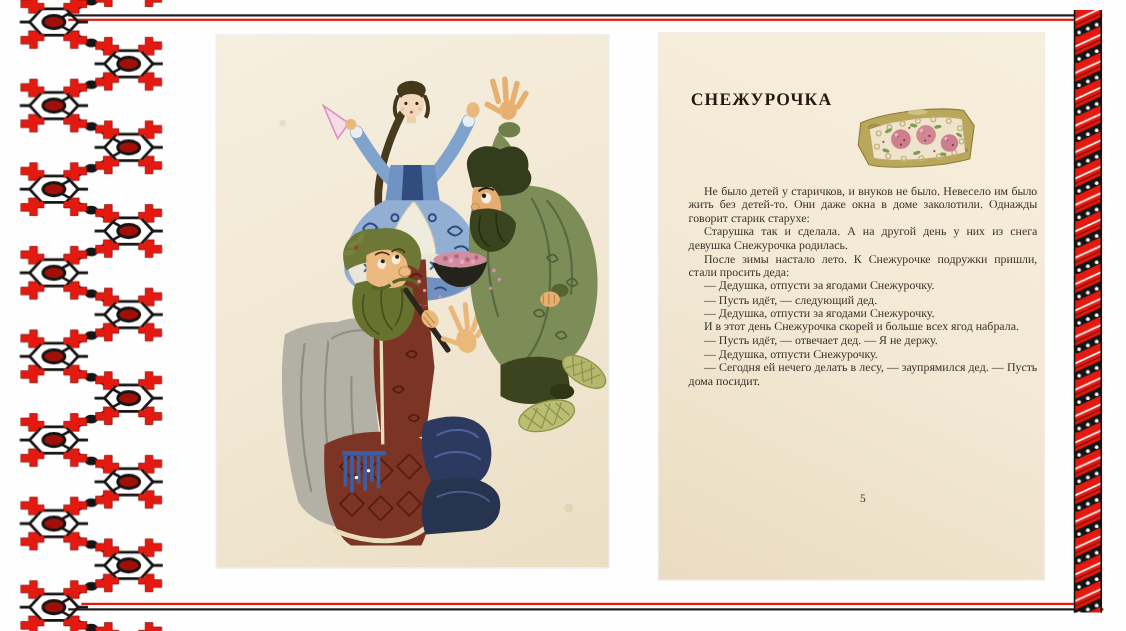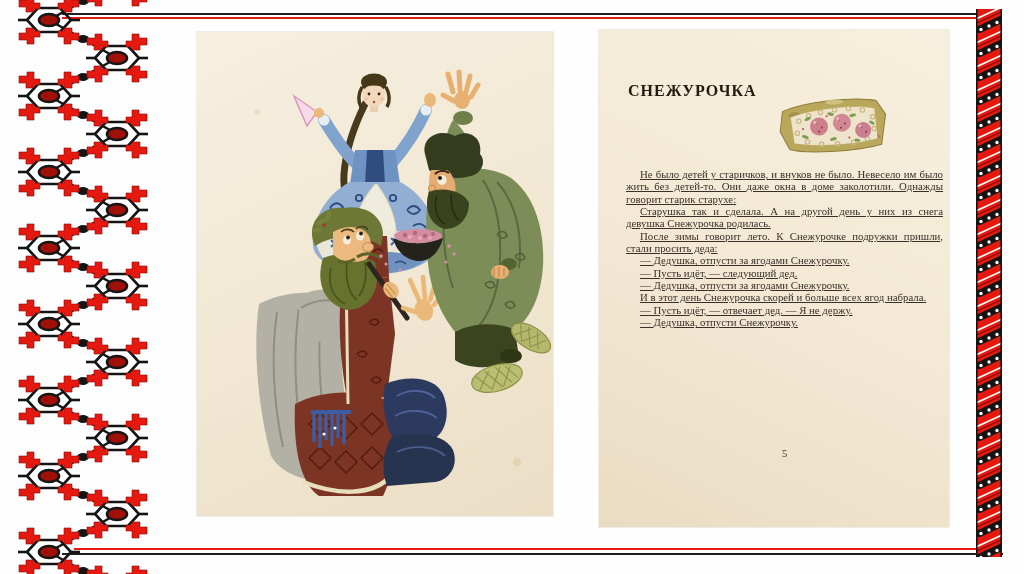--- a/index.html
+++ b/index.html
@@ -24,21 +24,21 @@
     background:linear-gradient(205deg,#f7efdd 0%,#f3e9d5 50%,#eadcc2 100%);
     box-shadow:0 0 0 1px rgba(120,100,70,.12);margin-left:36px;}
 
   .illus{position:absolute;left:0;top:0;width:356px;height:484px;}
 
   .title{position:absolute;left:29px;top:52px;font-family:"Liberation Serif",serif;
     font-weight:bold;font-size:16px;letter-spacing:1px;color:#241a10;}
   .dish{position:absolute;left:176px;top:64px;width:116px;height:64px;transform:rotate(-2deg);}
   .story{position:absolute;left:27px;top:138px;width:317px;font-size:10.8px;line-height:12.35px;
     text-align:justify;color:#3a3029;}
-  .story p{margin:0;text-indent:14px;text-decoration:underline;}
+  .story p{margin:0;text-indent:14px;}
   .pagenum{position:absolute;left:27px;top:418px;width:317px;text-align:center;
     font-size:10.5px;color:#3a3029;}
 </style>
 </head>
 <body>
 
 <div class="stage">
 
   <div class="line top-black"></div>
   <div class="line top-red"></div>
@@ -390,25 +390,26 @@
       <g fill="#c04040">
         <circle cx="52" cy="22" r="1"></circle>
           <circle cx="74" cy="44" r="1"></circle>
           <circle cx="28" cy="34" r="1"></circle>
       </g>
     </svg>
 
     <div class="story">
       <p>Не было детей у старичков, и внуков не было. Невесело им было жить без детей-то. Они даже окна в доме заколотили. Однажды говорит старик старухе:</p>
       <p>Старушка так и сделала. А на другой день у них из снега девушка Снежурочка родилась.</p>
-      <p>После зимы говорит лето. К Снежурочке подружки пришли, стали просить деда:</p>
+      <p>После зимы настало лето. К Снежурочке подружки пришли, стали просить деда:</p>
       <p>— Дедушка, отпусти за ягодами Снежурочку.</p>
       <p>— Пусть идёт, — следующий дед.</p>
       <p>— Дедушка, отпусти за ягодами Снежурочку.</p>
       <p>И в этот день Снежурочка скорей и больше всех ягод набрала.</p>
       <p>— Пусть идёт, — отвечает дед. — Я не держу.</p>
       <p>— Дедушка, отпусти Снежурочку.</p>
+      <p>— Сегодня ей нечего делать в лесу, — заупрямился дед. — Пусть дома посидит.</p>
     </div>
 
     <div class="pagenum">5</div>
   </div>
 
 </div>
 
 </body></html>

